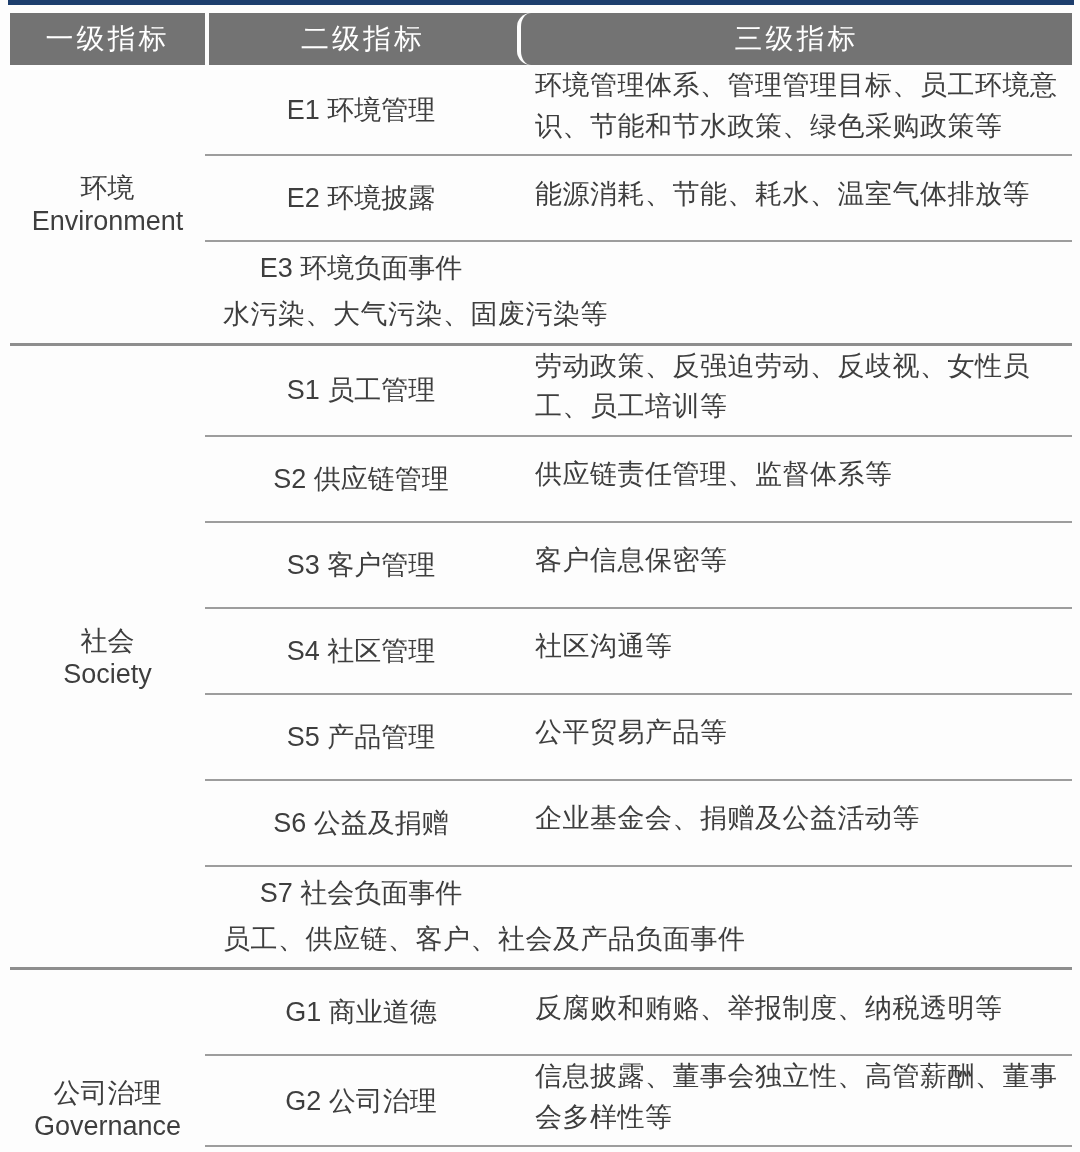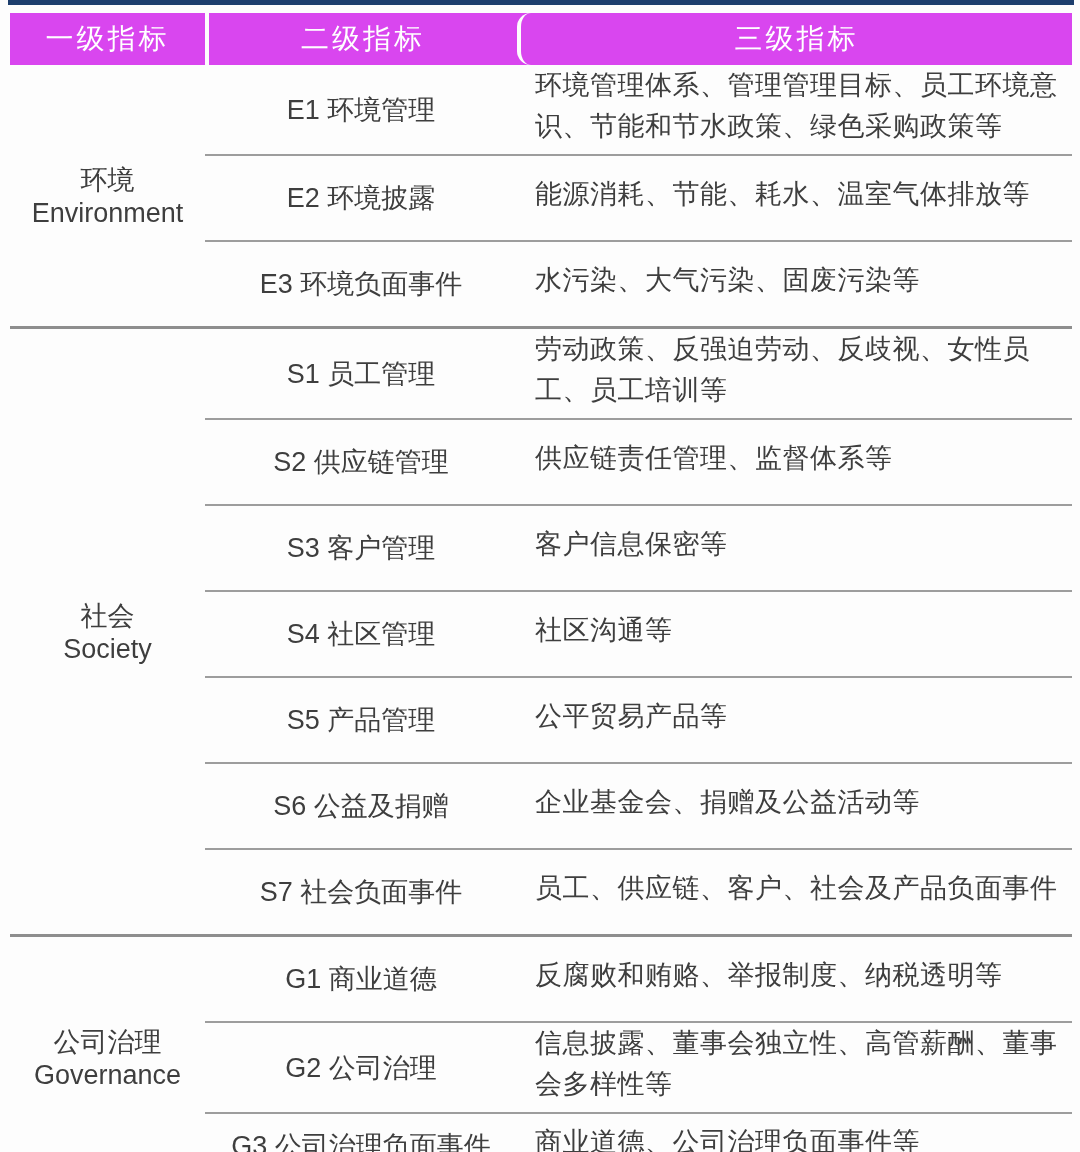--- a/index.html
+++ b/index.html
@@ -27,42 +27,42 @@
   
   .section { display:flex; border-bottom:3px solid #8e8e8e; }
   .section:last-child { border-bottom:none; }
   .col1-cell {
     width:195px; box-sizing:border-box;
     display:flex; flex-direction:column; align-items:center; justify-content:center;
     gap:0; font-size:27px; text-align:center;
   }
   .rows-wrap { flex:1; display:flex; flex-direction:column; }
   .row { display:flex; min-height:84px; border-bottom:2px solid #9d9d9d; }
-  .row:last-child { border-bottom:none; }
+  .row:last-child { border-bottom:none;flex-direction:column; }
   .section:last-child .row:last-child { min-height:64px; }
   .col2-cell {
     width:312px; box-sizing:border-box;
     display:flex; align-items:center; justify-content:center;
     text-align:center; font-size:27px; padding:8px 2px;
   }
   .col3-cell {
     flex:1; box-sizing:border-box;
     display:flex; align-items:center;
     font-size:27px; line-height:1.5; letter-spacing:0.5px;
     padding:0 10px 8px 18px;
   }
 </style>
 </head>
 <body>
 
 <div class="page">
   <div class="top-strip" style="background: rgb(29, 62, 109);"></div>
 
   <div class="esg-table">
-    <div class="header-row" style="background: #d946ef;">
+    <div class="header-row" style="background: #737373;">
       <div class="h-cell h1">一级指标</div>
       <div class="h-cell h2">二级指标</div>
       <div class="h-cell h3">三级指标</div>
     </div>
     <div class="table-body" id="table-body">
 
     <div class="section">
           <div class="col1-cell">
             <span>环境</span>
             <span>Environment</span>

